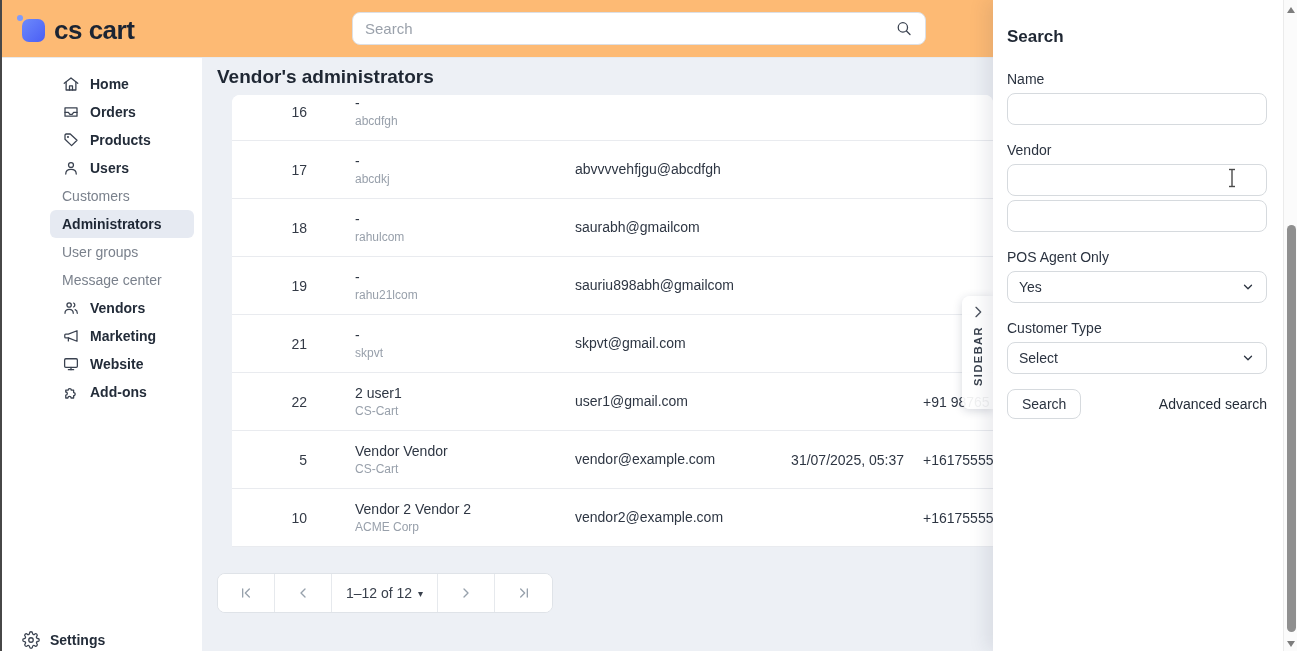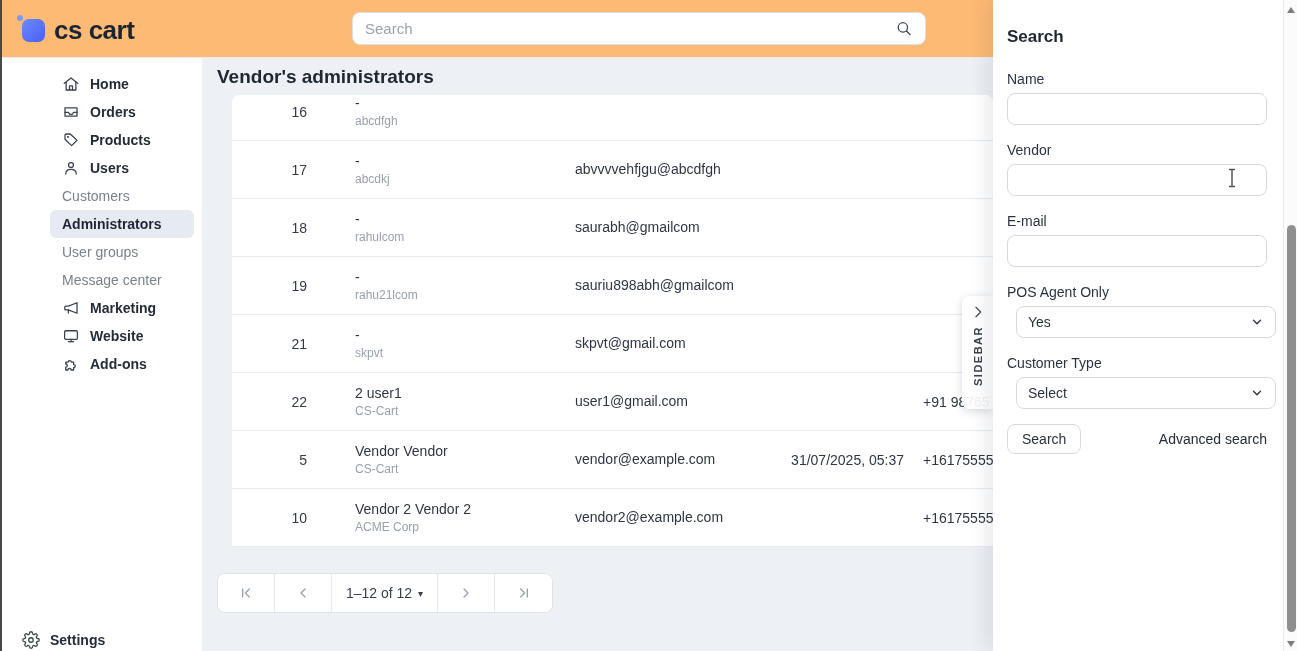--- a/index.html
+++ b/index.html
@@ -85,21 +85,21 @@
             box-shadow:-6px 0 18px rgba(30,40,70,.10); z-index:10;
             padding:27px 16px 0 14px; }
   .drawer h2 { font-size:17px; font-weight:700; color:#1f2733; height:20px; }
   .fld-label { margin-top:24px; font-size:14px; color:#2b3340; height:18px; display:block; }
   .fld-label.tight { margin-top:17px; }
   .fld-input { margin-top:4px; width:260px; height:32px; border:1px solid #d6dade; border-radius:8px;
                background:#fff; font-size:14px; color:#2b3340; padding:0 10px; outline:none;
                font-family:"Liberation Sans",sans-serif; display:block; }
   .fld-select { margin-top:4px; width:260px; height:32px; border:1px solid #d6dade; border-radius:8px;
                 background:#fff; display:flex; align-items:center; justify-content:space-between;
-                padding:0 11px; font-size:14px; color:#2b3340; cursor:pointer;margin-left:9px; }
+                padding:0 11px; font-size:14px; color:#2b3340; cursor:pointer; }
   .sel-chev { width:14px; height:14px; }
   .sel-chev polyline { fill:none; stroke:#2b3340; stroke-width:2.2; stroke-linecap:round; stroke-linejoin:round; }
   .drawer-actions { margin-top:15px; display:flex; align-items:center; justify-content:space-between; }
   .search-btn { border:1px solid #d6dade; border-radius:8px; background:#fff; padding:6px 14px;
                 font-size:14px; color:#2b3340; cursor:pointer; font-family:"Liberation Sans",sans-serif; }
   .adv-link { font-size:14px; color:#242c38; cursor:pointer; }
   .ibeam { position:absolute; left:234px; top:168px; width:10px; height:20px; pointer-events:none; }
   .ibeam line { stroke:#4a4a4a; stroke-width:1.4; }
 
   
@@ -172,20 +172,29 @@
       <span>Administrators</span>
     </div>
     <div class="nav-sub">
       <span>User groups</span>
     </div>
     <div class="nav-sub">
       <span>Message center</span>
     </div>
     <div class="nav-item">
       <svg class="icn" viewBox="0 0 24 24">
+        <circle cx="9.5" cy="8" r="2.9"></circle>
+          <path d="M4 19 c0-3.4 2.6-5.2 5.5-5.2 s5.5 1.8 5.5 5.2"></path>
+        <path d="M15.5 5.4 a2.9 2.9 0 0 1 0 5.2"></path>
+          <path d="M17.5 14.2 c1.8.7 2.9 2.3 2.9 4.8"></path>
+      </svg>
+      <span>Vendors</span>
+    </div>
+    <div class="nav-item">
+      <svg class="icn" viewBox="0 0 24 24">
         <path d="M20 5 L8.5 9.5 H5 a1.3 1.3 0 0 0 -1.3 1.3 v2.4 A1.3 1.3 0 0 0 5 14.5 h3.5 L20 19 z"></path>
         <path d="M8.5 14.5 v4"></path>
       </svg>
       <span>Marketing</span>
     </div>
     <div class="nav-item">
       <svg class="icn" viewBox="0 0 24 24">
         <rect x="3.5" y="5" width="17" height="11.5" rx="1.5"></rect>
           <line x1="12" y1="16.5" x2="12" y2="19.5"></line>
           <line x1="8.5" y1="19.5" x2="15.5" y2="19.5"></line>
@@ -340,21 +349,20 @@
 
 <div class="drawer">
   <h2>Search</h2>
 
   <label class="fld-label">Name</label>
   <input class="fld-input" type="text" style="">
 
   <label class="fld-label tight">Vendor</label>
   <input class="fld-input" type="text" style="">
 
-  <label class="fld-label tight">E-mail</label>
   <input class="fld-input" type="text" style="">
 
   <label class="fld-label tight">POS Agent Only</label>
   <div class="fld-select">
     <span>Yes</span>
     <svg class="sel-chev" viewBox="0 0 24 24">
       <polyline points="6 9 12 15 18 9"></polyline>
     </svg>
   </div>
 

